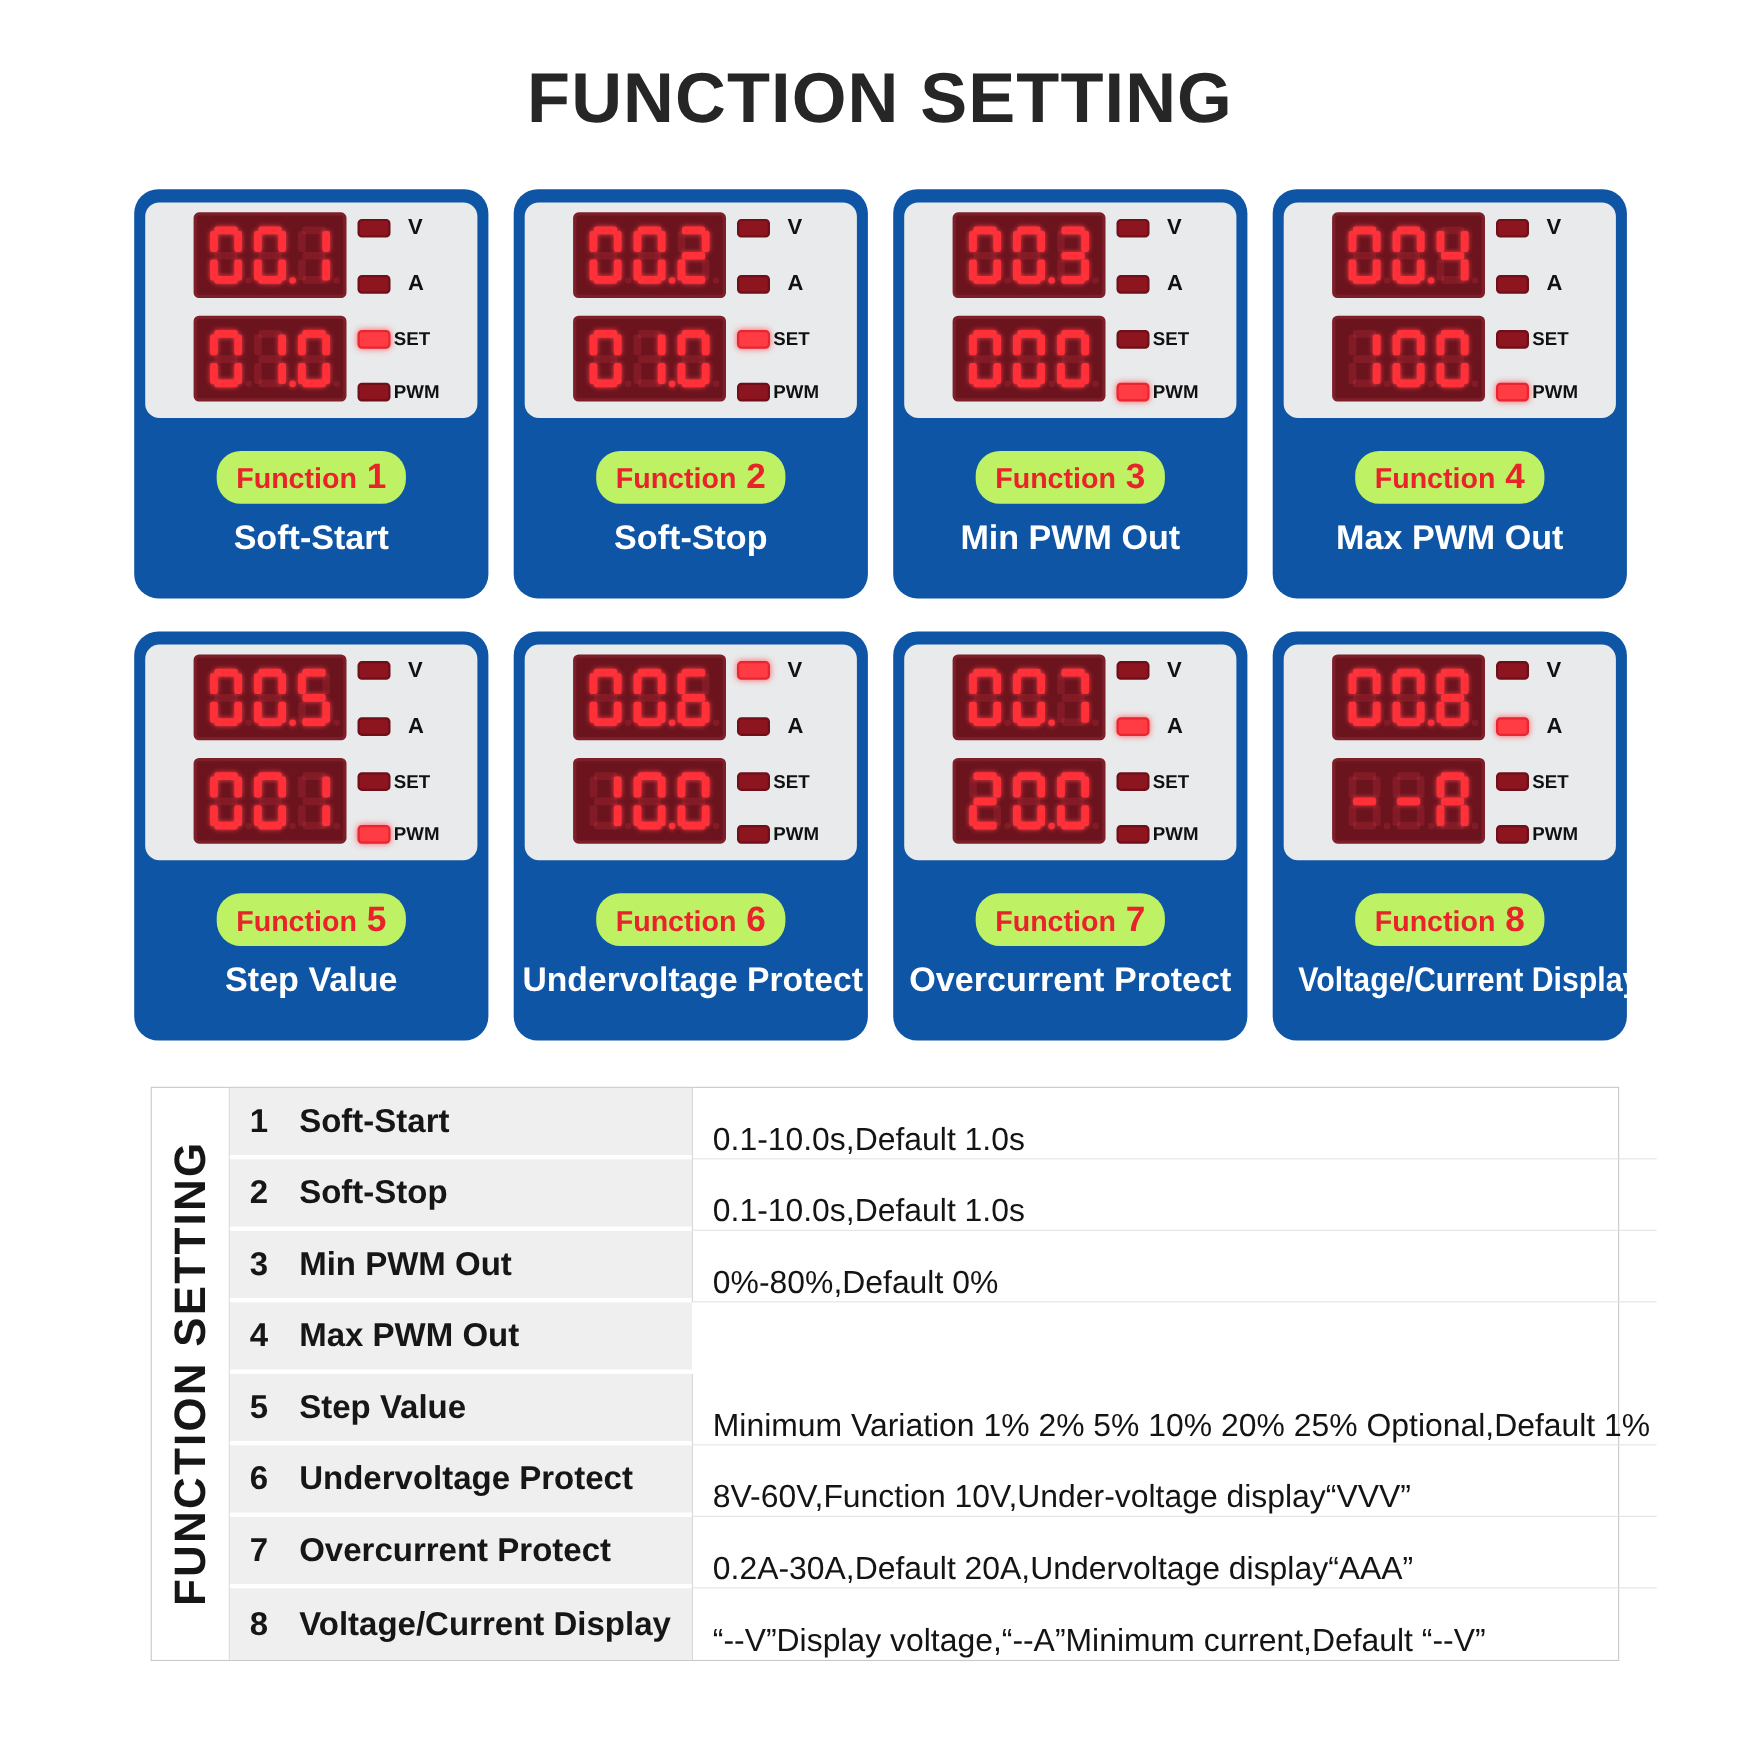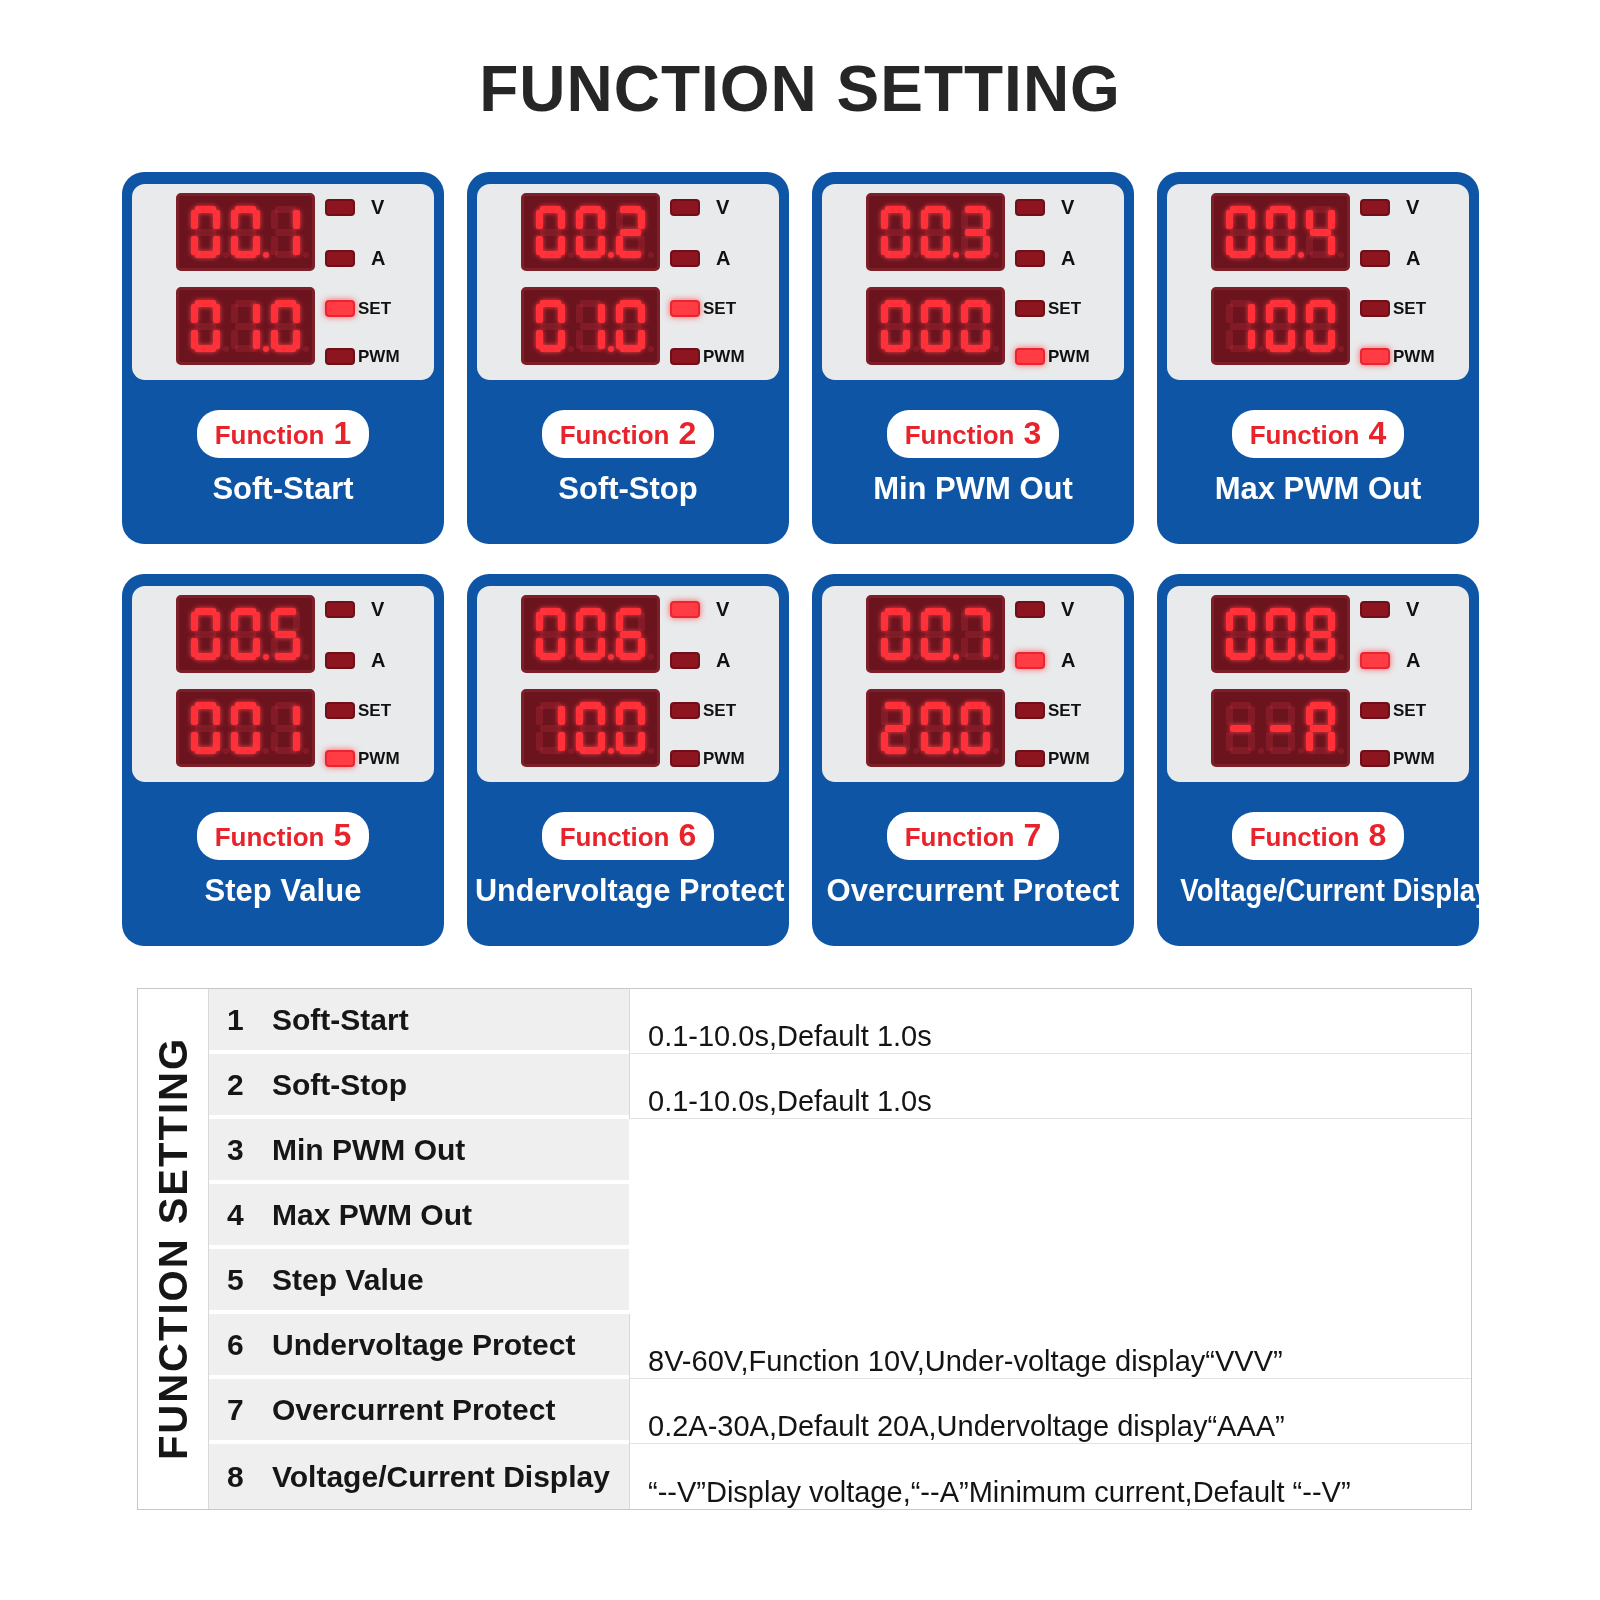--- a/index.html
+++ b/index.html
@@ -41,21 +41,21 @@
 
   .leds{flex:1;margin-left:10px;display:flex;flex-direction:column;justify-content:space-between;padding:3px 0 4px 0;}
   .led-row{display:flex;align-items:center;}
   .led-pill{width:26px;height:13px;border-radius:4px;background:#8c1520;border:2px solid #6e0f19;flex:0 0 auto;}
   .led-pill.on{background:#ff3b44;border-color:#e8262f;box-shadow:0 0 6px rgba(255,70,80,0.9);}
   .led-label{font-weight:bold;color:#111;}
   .led-row:nth-child(1) .led-label,.led-row:nth-child(2) .led-label{font-size:20px;margin-left:16px;}
   .led-row:nth-child(3) .led-label,.led-row:nth-child(4) .led-label{font-size:17px;margin-left:3px;}
 
   .chip{
-    margin:30px auto 0 auto;width:max-content;background:#ffffff;border-radius:22px;
+    margin:30px auto 0 auto;width:max-content;background:#bef264;border-radius:22px;
     padding:7px 18px;display:flex;align-items:baseline;gap:9px;
   }
   .chip-label{color:#e8232b;font-weight:bold;font-size:26px;}
   .chip-num{color:#e8232b;font-weight:bold;font-size:32px;line-height:1;}
   .card-name{margin-top:13px;padding:0 6px;}
   .card-name span{display:block;width:100%;text-align:center;white-space:nowrap;
     color:#ffffff;font-weight:bold;font-size:31px;transform-origin:center;}
 
   .func-table{
     margin:42px 0 0 137px;width:1335px;box-sizing:border-box;
@@ -888,34 +888,40 @@
       <div class="tdesccell">
           <span class="tdesc">0.1-10.0s,Default 1.0s</span>
         </div>
     </div>
 
     <div class="trow">
       <div class="tnamecell">
         <span class="tnum">3</span>
         <span class="tname">Min PWM Out</span>
       </div>
+      <div class="tdesccell">
+          <span class="tdesc">0%-80%,Default 0%</span>
+        </div>
     </div>
 
     <div class="trow">
       <div class="tnamecell">
         <span class="tnum">4</span>
         <span class="tname">Max PWM Out</span>
       </div>
     </div>
 
     <div class="trow">
       <div class="tnamecell">
         <span class="tnum">5</span>
         <span class="tname">Step Value</span>
       </div>
+      <div class="tdesccell">
+          <span class="tdesc">Minimum Variation 1% 2% 5% 10% 20% 25% Optional,Default 1%</span>
+        </div>
     </div>
 
     <div class="trow">
       <div class="tnamecell">
         <span class="tnum">6</span>
         <span class="tname">Undervoltage Protect</span>
       </div>
       <div class="tdesccell">
           <span class="tdesc">8V-60V,Function 10V,Under-voltage display“VVV”</span>
         </div>

